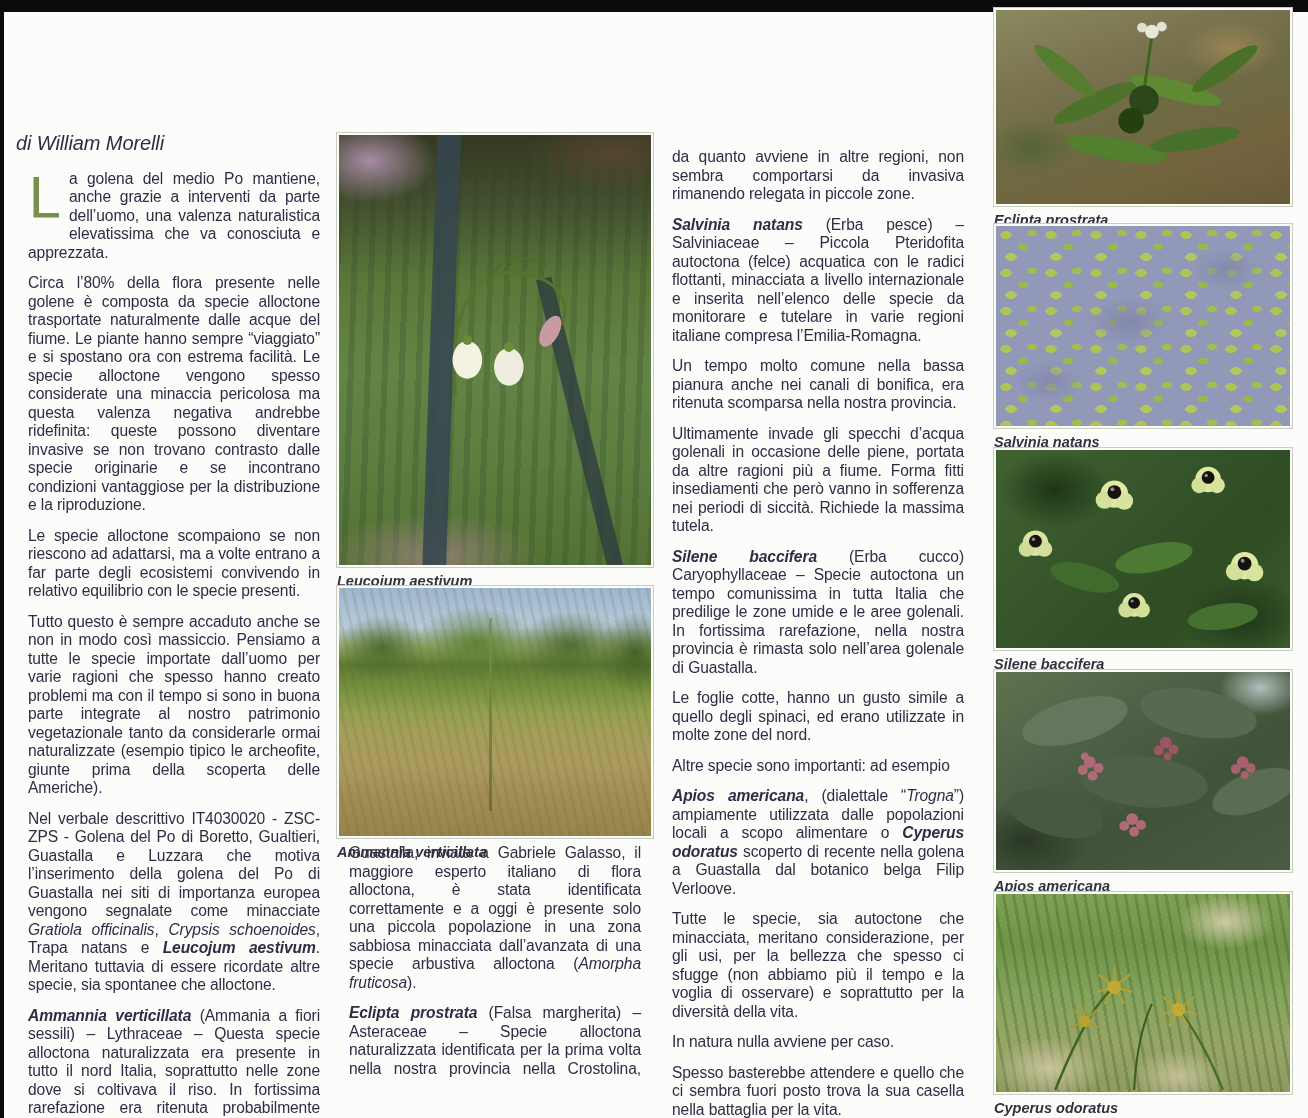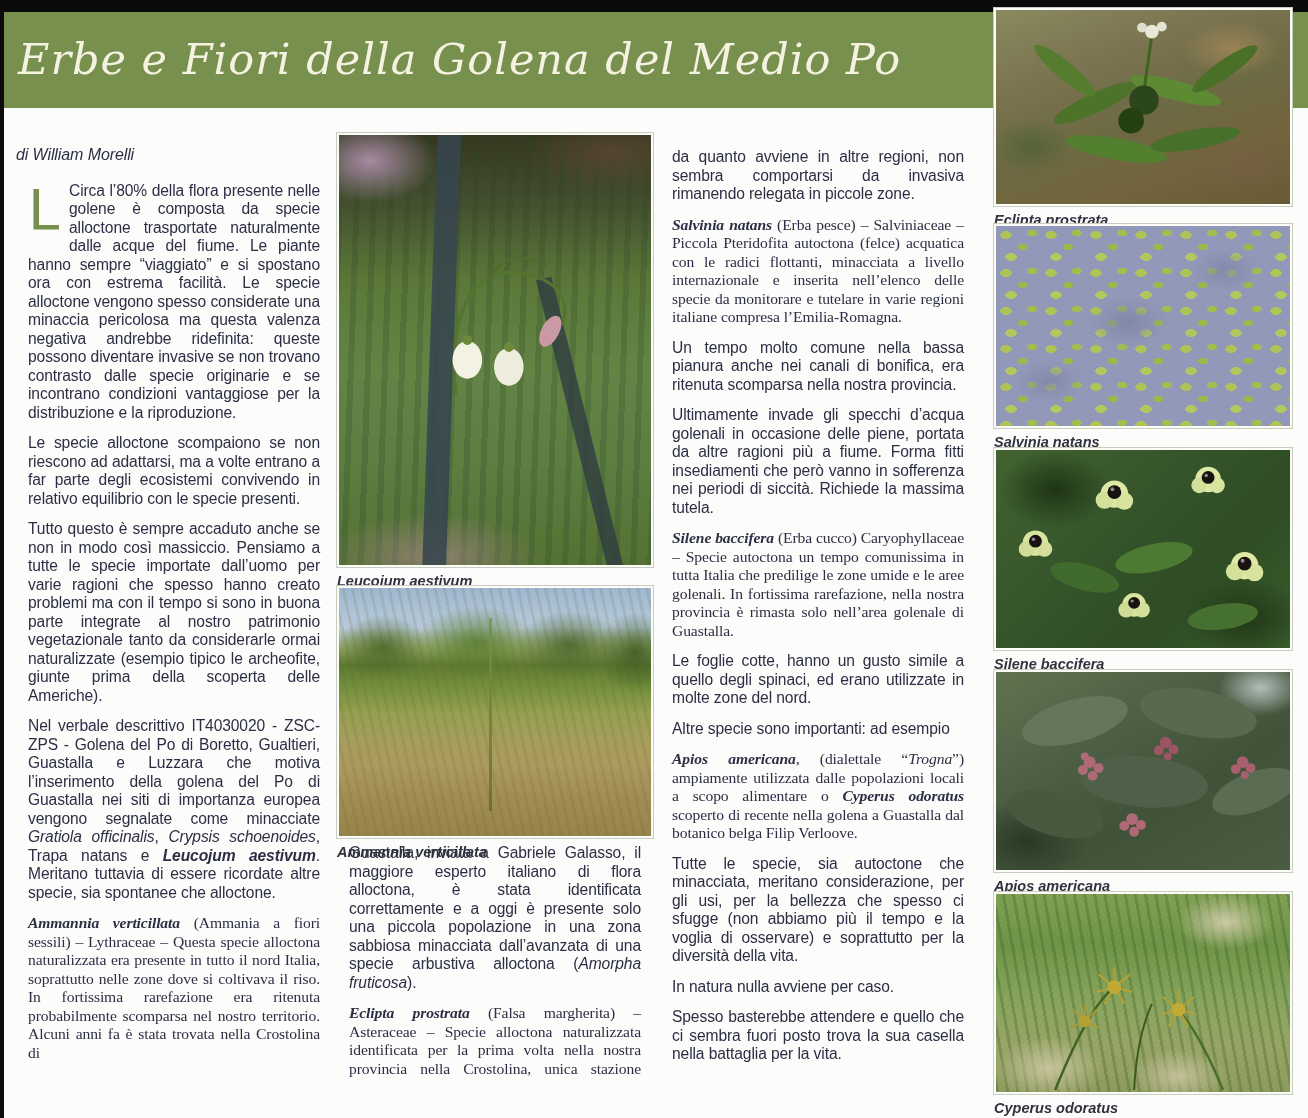--- a/index.html
+++ b/index.html
@@ -19,23 +19,23 @@
   .header-band{position:absolute;left:0;top:12px;width:1308px;height:96px;background:var(--header-band);z-index:2;}
   .page-title{
     margin:0;padding:0 0 0 18px;font-family:"DejaVu Serif",serif;font-style:italic;font-weight:400;
     font-size:43px;line-height:94px;color:var(--title-text);letter-spacing:1px;white-space:nowrap;
   }
   
   .col{position:absolute;text-align:justify;font-size:15.6px;line-height:18.5px;letter-spacing:-0.1px;overflow:hidden;}
   .col1{left:16px;top:134px;width:316px;height:984px;}
   .col2text{left:337px;top:832px;width:316px;height:248px;}
   .col3{left:660px;top:136px;width:316px;height:982px;}
-  .byline{font-style:italic;font-size:16px;margin:12px 0 17px 0;text-align:left;}
+  .byline{font-style:italic;font-size:20px;margin:0 0 17px 0;text-align:left;}
   .para{margin:12px;}
-  .para.gap{margin-top:7px;font-family:Liberation Serif, serif;}
+  .para.gap{margin-top:7px;}
   .i{font-style:italic;}
   .bi{font-style:italic;font-weight:bold;}
   .dropcap{
     float:left;width:34px;height:53px;margin:3px 7px 0 0;
     font-family:"DejaVu Sans",sans-serif;font-size:56px;line-height:50px;
     color:var(--drop-cap);text-align:left;
   }
   
   .fig{position:absolute;margin:0;z-index:3;}
   .photo{
@@ -124,27 +124,24 @@
   }
 </style>
 </head>
 <body>
 
 <div class="page">
 
   <div class="scan-edge-top"></div>
   <div class="scan-edge-left"></div>
 
-  <div class="header-band">
-    <h1 class="page-title">Erbe e Fiori della Golena del Medio Po</h1>
-  </div>
 
   <div class="col col1">
     <div class="byline">di William Morelli</div>
-    <p class="para"><span class="dropcap">L</span></p>
+    <p class="para"><span class="dropcap">L</span><span>a golena del medio Po mantiene, anche grazie a interventi da parte dell’uomo, una valenza naturalistica elevatissima che va conosciuta e apprezzata.</span></p>
     <div>
         <p class="para"><span>Circa l’80% della flora presente nelle golene è composta da specie alloctone trasportate naturalmente dalle acque del fiume. Le piante hanno sempre “viaggiato” e si spostano ora con estrema facilità. Le specie alloctone vengono spesso considerate una minaccia pericolosa ma questa valenza negativa andrebbe ridefinita: queste possono diventare invasive se non trovano contrasto dalle specie originarie e se incontrano condizioni vantaggiose per la distribuzione e la riproduzione.</span></p>
         <p class="para"><span>Le specie alloctone scompaiono se non riescono ad adattarsi, ma a volte entrano a far parte degli ecosistemi convivendo in relativo equilibrio con le specie presenti.</span></p>
         <p class="para"><span>Tutto questo è sempre accaduto anche se non in modo così massiccio. Pensiamo a tutte le specie importate dall’uomo per varie ragioni che spesso hanno creato problemi ma con il tempo si sono in buona parte integrate al nostro patrimonio vegetazionale tanto da considerarle ormai naturalizzate (esempio tipico le archeofite, giunte prima della scoperta delle Americhe).</span></p>
         <p class="para"><span>Nel verbale descrittivo IT4030020 - ZSC-ZPS - Golena del Po di Boretto, Gualtieri, Guastalla e Luzzara che motiva l’inserimento della golena del Po di Guastalla nei siti di importanza europea vengono segnalate come minacciate </span><span class="i">Gratiola officinalis</span><span>, </span><span class="i">Crypsis schoenoides</span><span>, Trapa natans e </span><span class="bi">Leucojum aestivum</span><span>. Meritano tuttavia di essere ricordate altre specie, sia spontanee che alloctone.</span></p>
         <p class="para gap"><span class="bi">Ammannia verticillata</span><span> (Ammania a fiori sessili) – Lythraceae – Questa specie alloctona naturalizzata era presente in tutto il nord Italia, soprattutto nelle zone dove si coltivava il riso. In fortissima rarefazione era ritenuta probabilmente scomparsa nel nostro territorio. Alcuni anni fa è stata trovata nella Crostolina di</span></p>
       </div>
   </div>
 
   <figure class="fig fig-leucojum">

